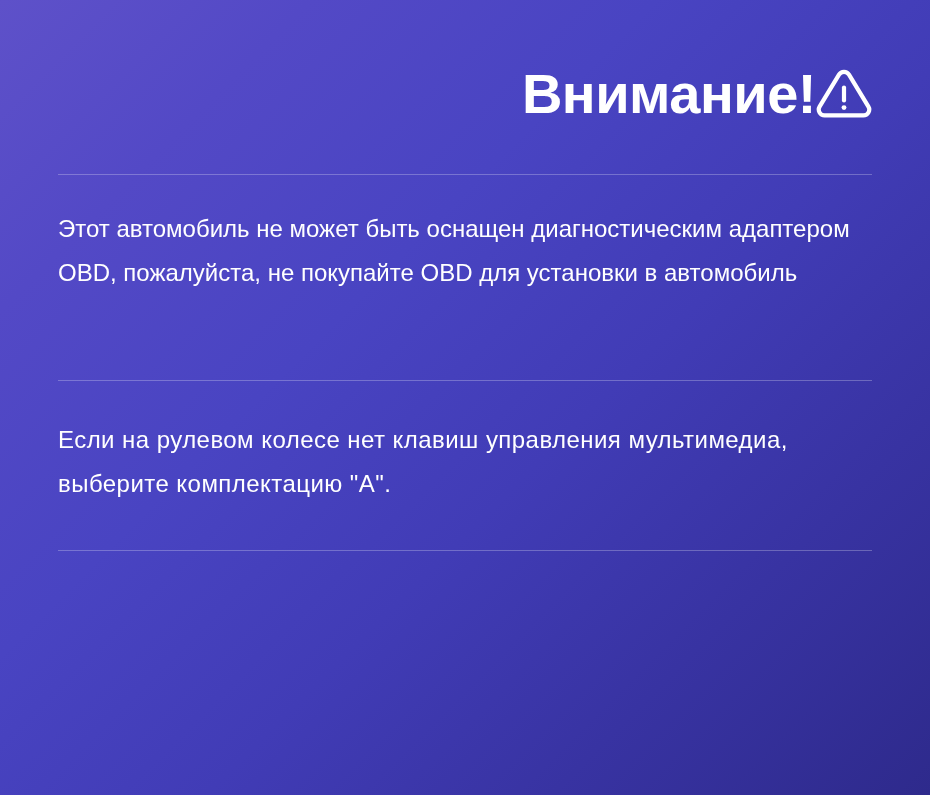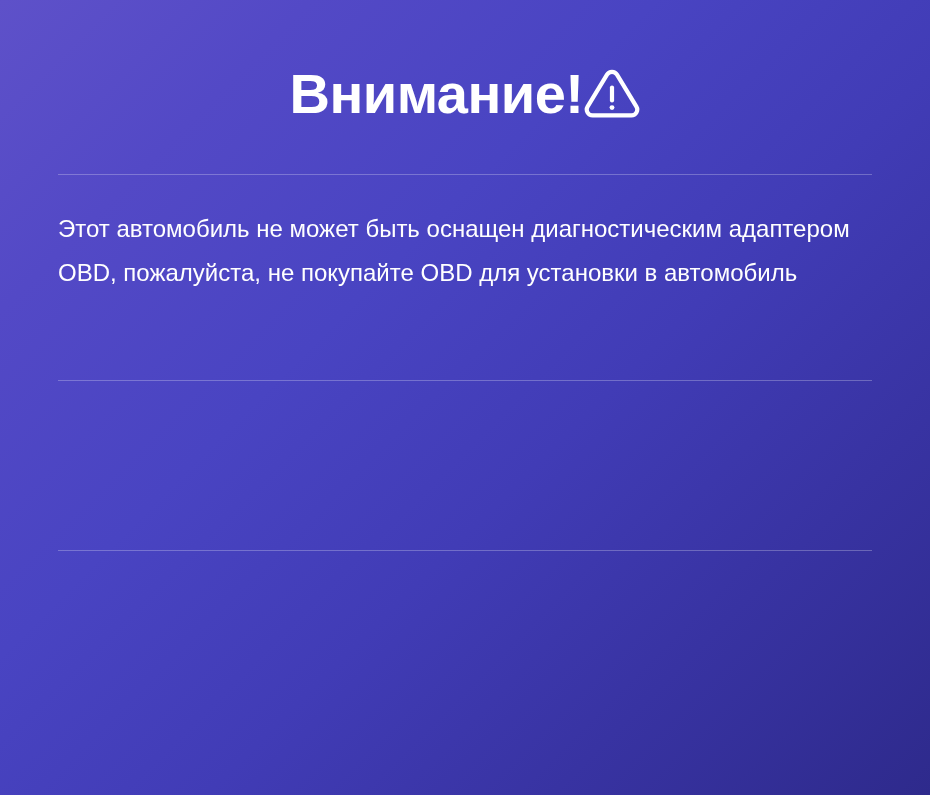--- a/index.html
+++ b/index.html
@@ -34,21 +34,21 @@
 
   
   .header-row {
     position: absolute;
     left: 57px;
     right: 58px;
     top: 52px;
     height: 84px;
     display: flex;
     align-items: center;
-    justify-content: center;
+    justify-content: flex-end;
   }
 
   .page-title {
     margin: 0;
     font-size: 56px;
     line-height: 64px;
     font-weight: 700;
     letter-spacing: -0.5px;
     color: #ffffff;
     white-space: nowrap;
@@ -122,17 +122,20 @@
   </div>
 
   <div class="divider d1"></div>
 
   <div class="notice-block block-1">
     <p class="notice-text">Этот автомобиль не может быть оснащен диагностическим адаптером OBD, пожалуйста, не покупайте OBD для установки в автомобиль</p>
   </div>
 
   <div class="divider d2"></div>
 
+  <div class="notice-block block-2">
+    <p class="notice-text">Если на рулевом колесе нет клавиш управления мультимедиа, выберите комплектацию "A".</p>
+  </div>
 
   <div class="divider d3"></div>
 
 
 </div>
 
 </body></html>

